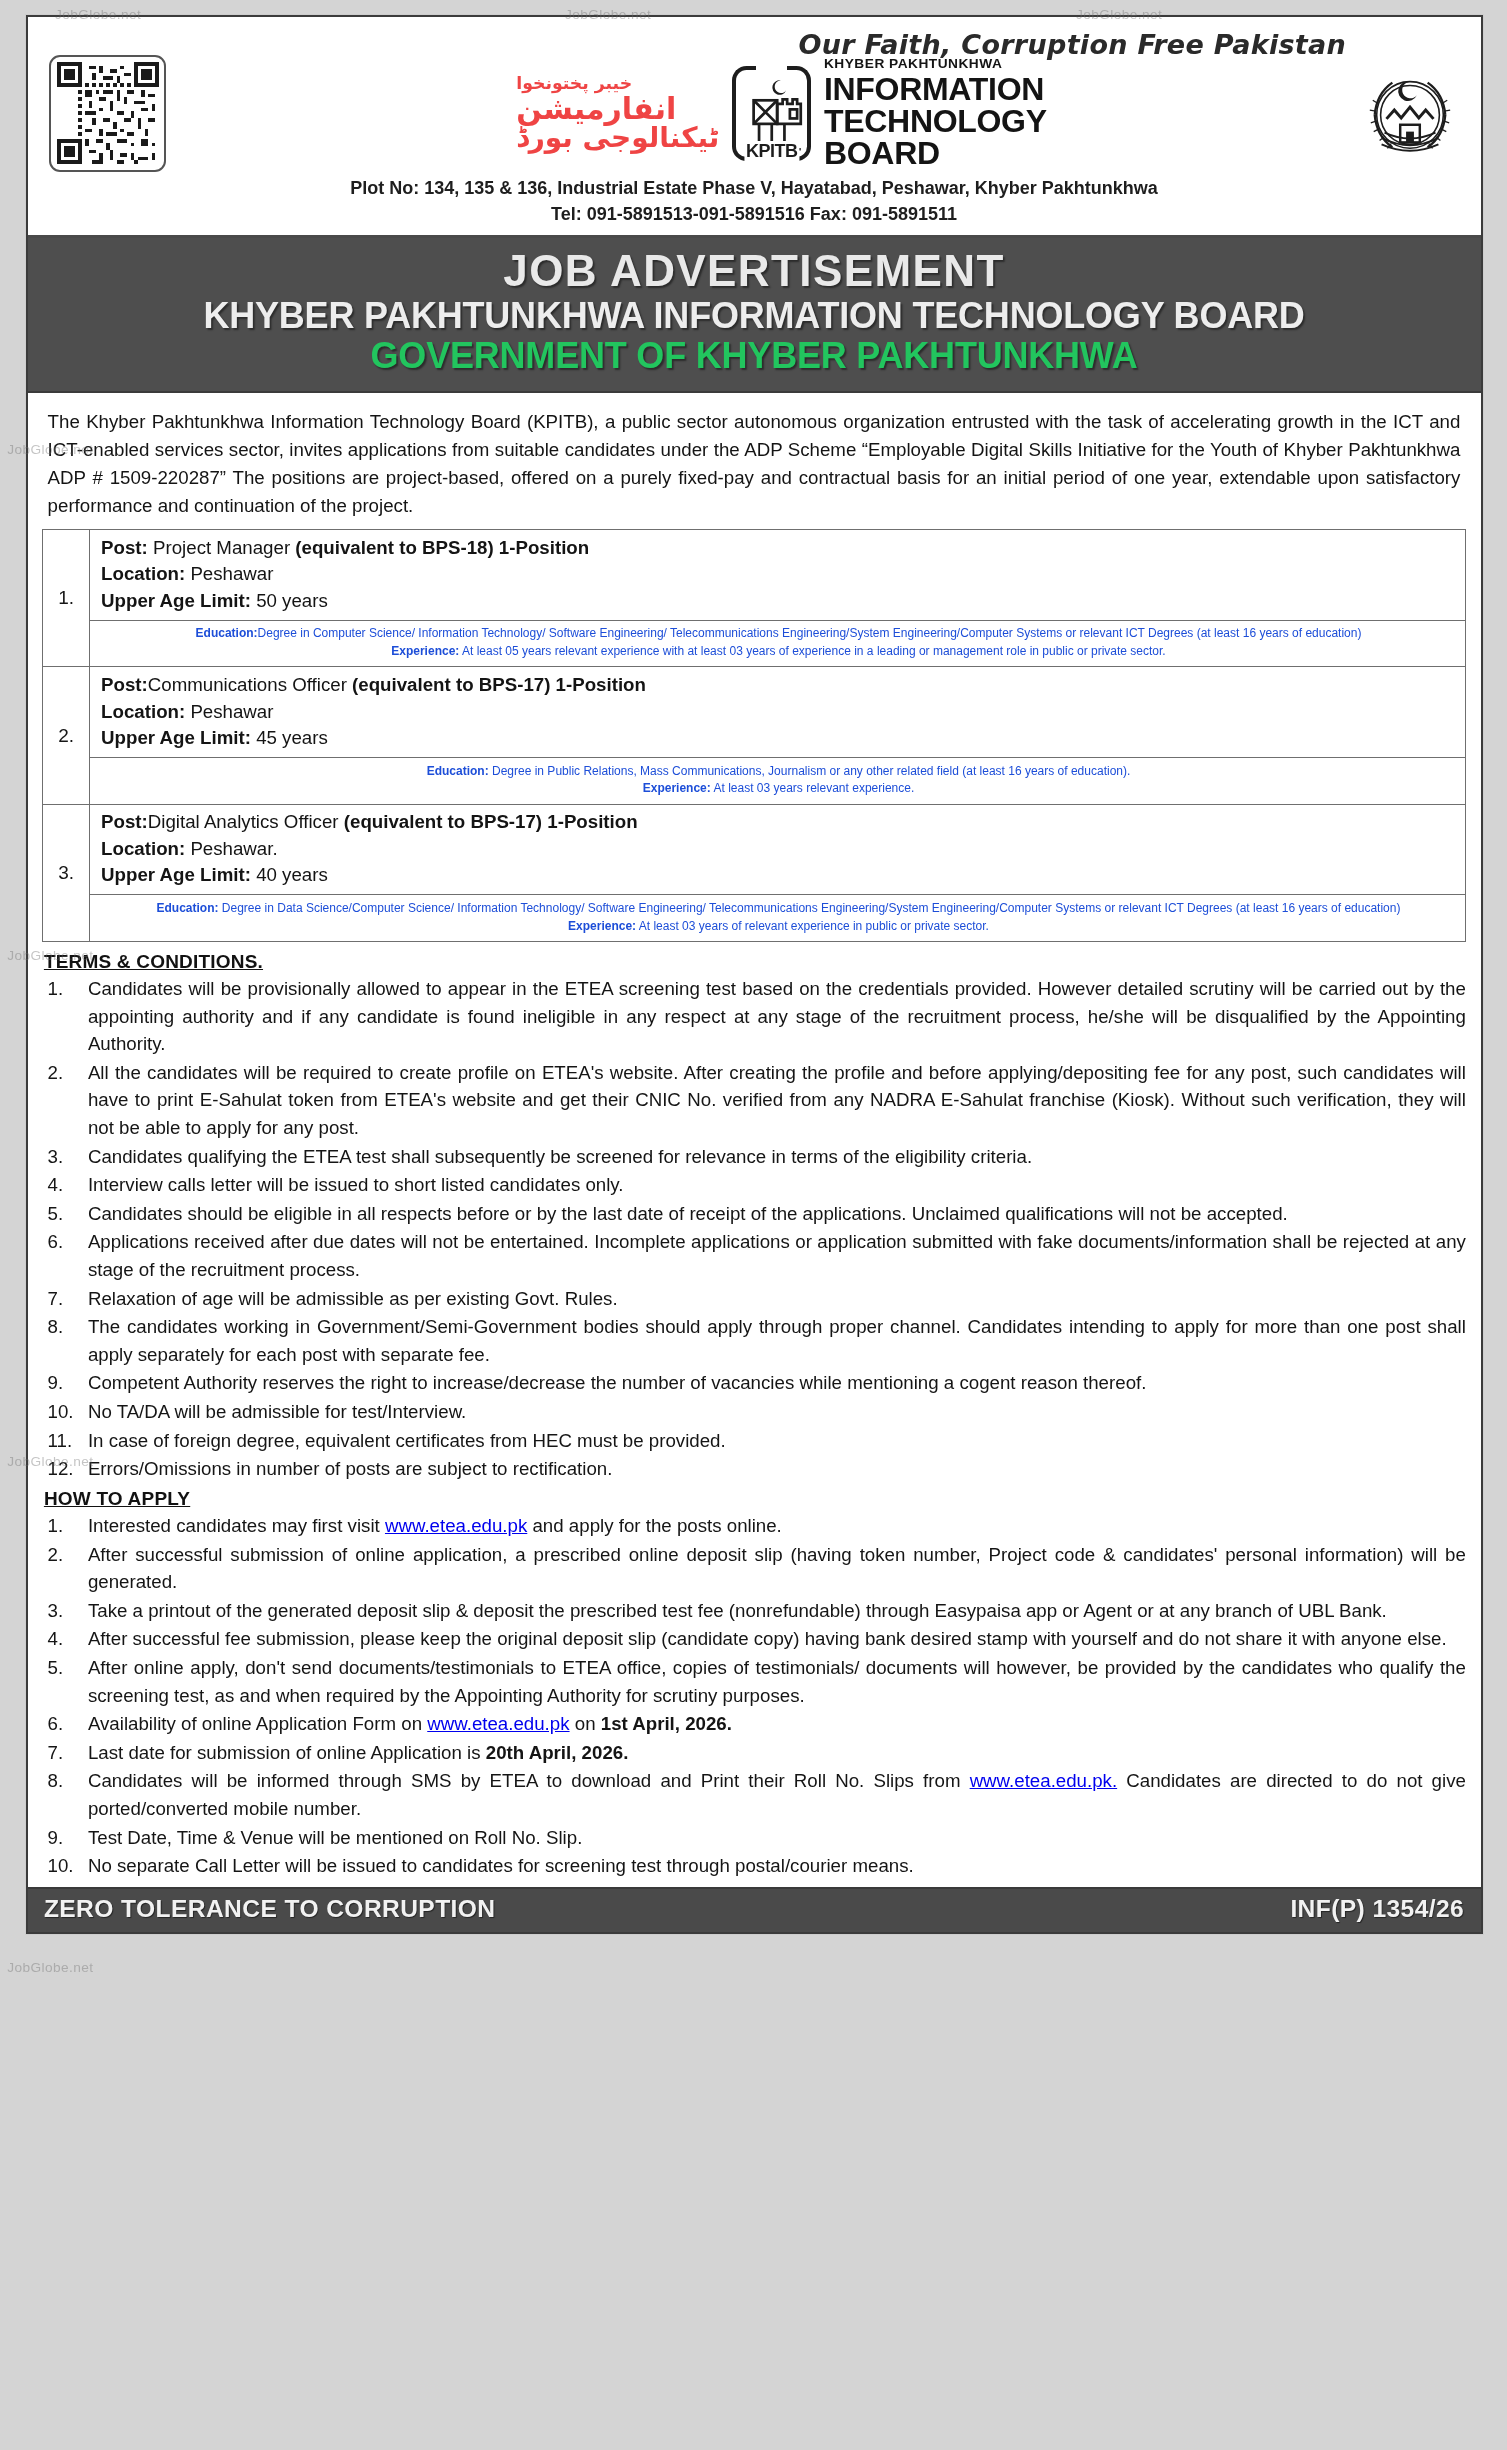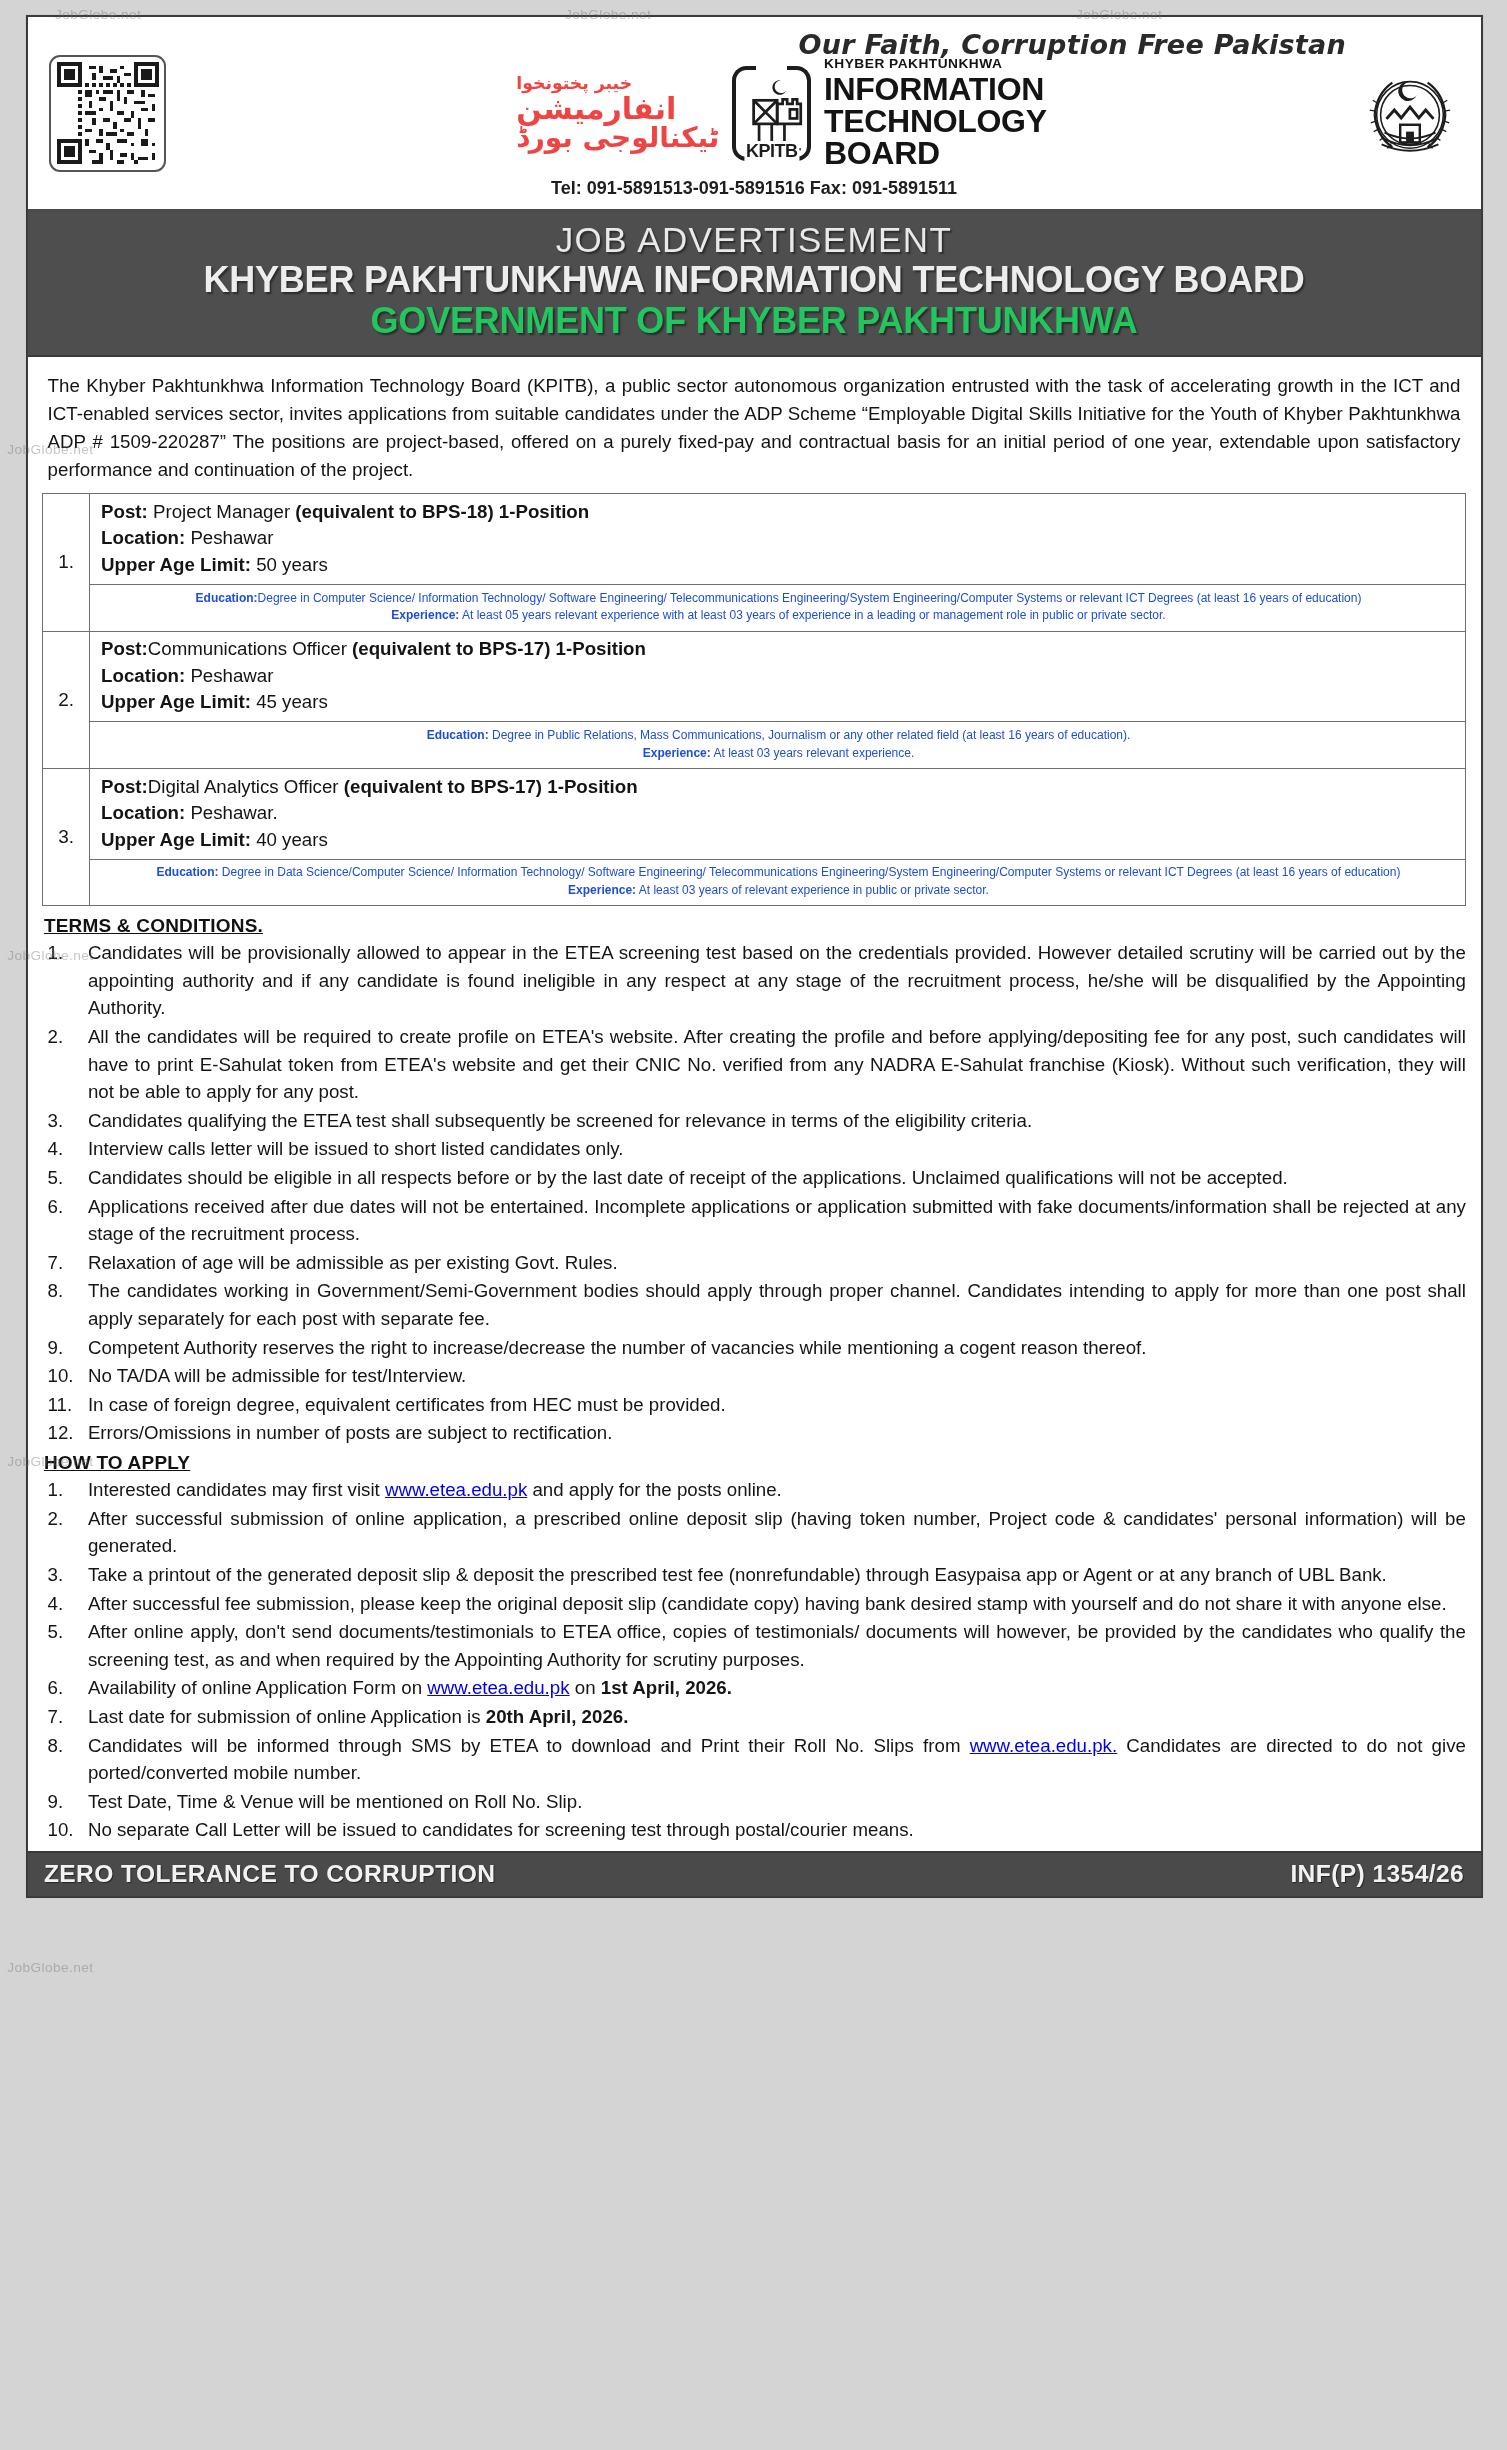--- a/index.html
+++ b/index.html
@@ -127,22 +127,22 @@
 
   
   .title-band {
     background: #4e4e4e;
     padding: 9px 0 14.6px 0;
     text-align: center;
     border-bottom: 2.7px solid #3a3a3a;
   }
   .title-band .t1 {
     color: #e9e9e9;
-    font-size: 35px;
-    font-weight: 400;
+    font-size: 44px;
+    font-weight: 700;
     letter-spacing: 1.4px;
     text-shadow: 1.8px 1.8px 1.8px rgba(0,0,0,.45);
     line-height: 1.08;
   }
   .title-band .t2 {
     color: #ededed;
     font-size: 36px;
     font-weight: 800;
     letter-spacing: -0.2px;
     text-shadow: 1.8px 1.8px 1.8px rgba(0,0,0,.45);
@@ -433,20 +433,21 @@
               <path d="M85 48 l6 -1"></path>
               <path d="M84 58 l6 2"></path>
             <path d="M81 66 l6 3"></path>
               <path d="M76 74 l5 4"></path>
               <path d="M69 81 l4 5"></path>
           </g>
         </svg>
       </div>
 
       <div class="addr">
+        <div>Plot No: 134, 135 &amp; 136, Industrial Estate Phase V, Hayatabad, Peshawar, Khyber Pakhtunkhwa</div>
         <div>Tel: 091-5891513-091-5891516 Fax: 091-5891511</div>
       </div>
     </div>
 
     <div class="title-band">
       <div class="t1">JOB ADVERTISEMENT</div>
       <div class="t2">KHYBER PAKHTUNKHWA INFORMATION TECHNOLOGY BOARD</div>
       <div class="t3">GOVERNMENT OF KHYBER PAKHTUNKHWA</div>
     </div>
 

